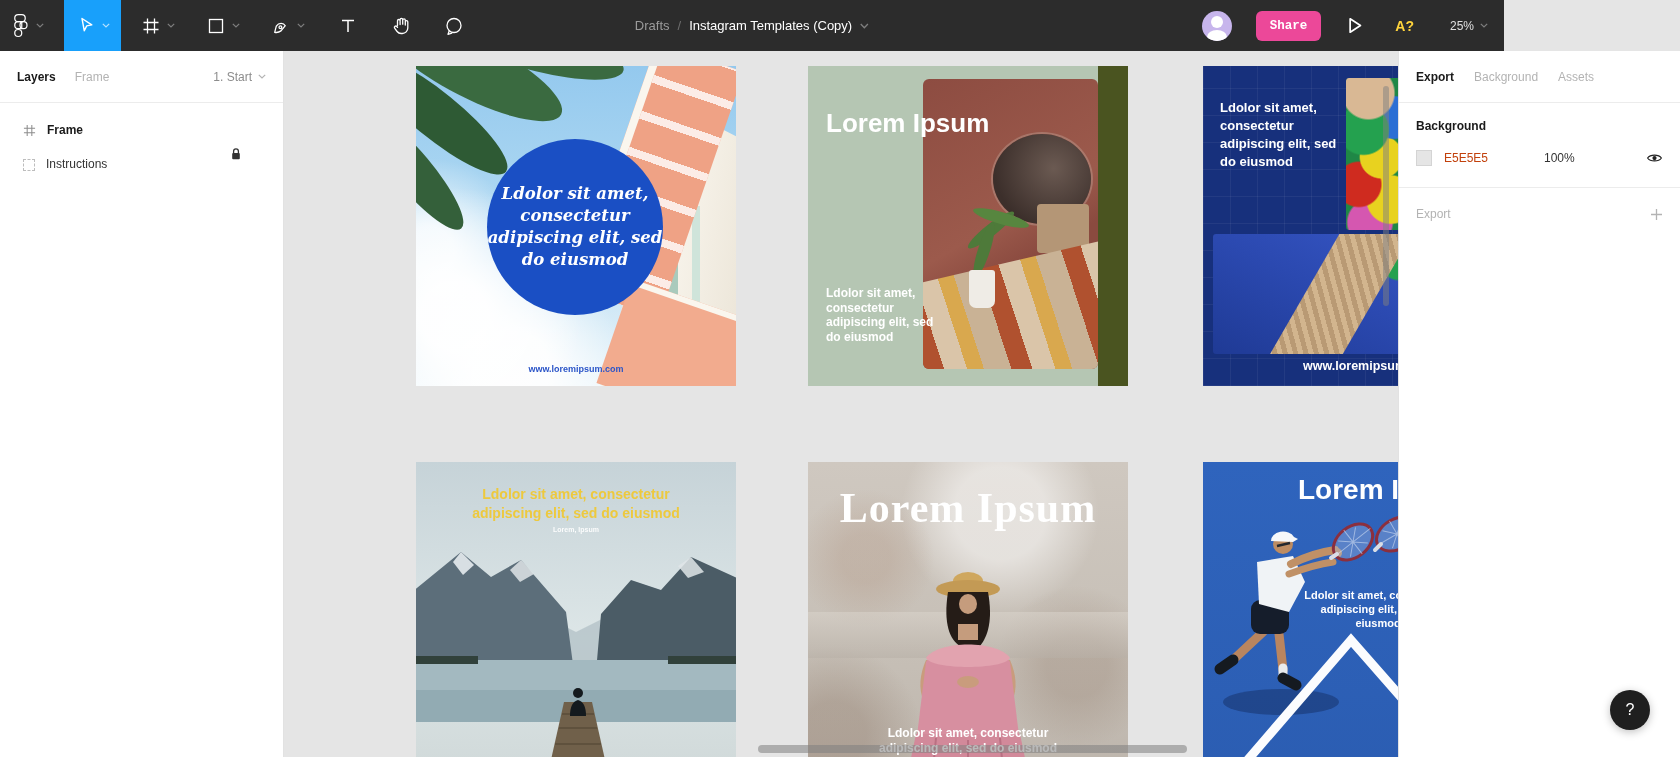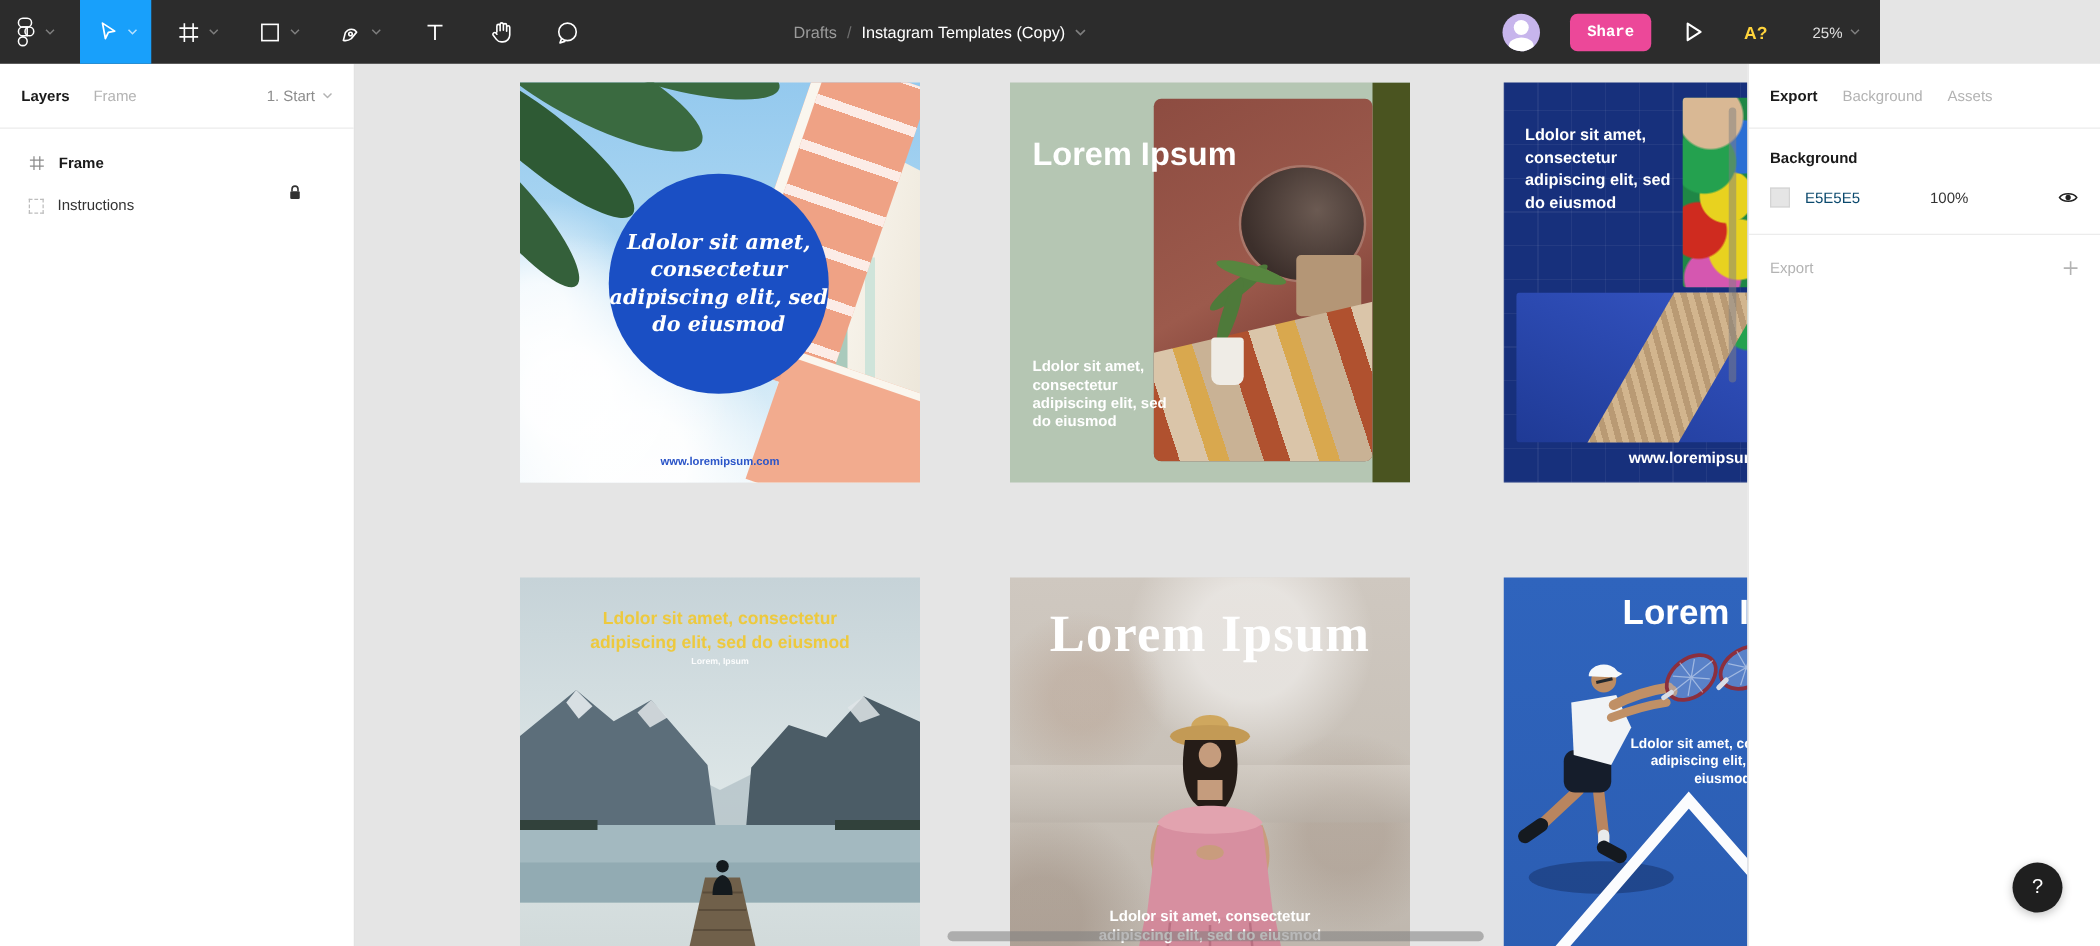--- a/index.html
+++ b/index.html
@@ -52,21 +52,21 @@
   
   #right-panel{position:absolute;left:1398px;top:51px;width:282px;height:706px;background:#fff;
     border-left:1px solid #e2e2e2;z-index:30}
   #right-panel .panel-header{gap:0}
   #right-panel .ph-tab.inactive{margin-left:20px}
   .section{padding:16px 17px 0 17px}
   .section-title{font-size:12px;font-weight:700;color:#1a1a1a}
   .section-title.muted{color:#b3b3b3;font-weight:400;cursor:pointer}
   .color-row{display:flex;align-items:center;margin-top:17px;padding-bottom:21px}
   .swatch{width:16px;height:16px;background:#e5e5e5;border:1px solid #d4d4d4;cursor:pointer}
-  .hex-val{font-size:12px;color:#0c4a6e;margin-left:12px;width:70px;cursor:text}
+  .hex-val{font-size:12px;color:#c2410c;margin-left:12px;width:70px;cursor:text}
   .opacity-val{font-size:12px;color:#333;margin-left:30px;cursor:text}
   .eye-btn{margin-left:auto;background:none;border:none;cursor:pointer;display:flex}
   .divider{height:1px;background:#ececec;margin-top:0}
   .export-row{display:flex;align-items:center;margin-top:0;padding:19px 0 0 0}
   .plus-btn{margin-left:auto;background:none;border:none;cursor:pointer;display:flex}
 
   
   #canvas{position:absolute;left:284px;top:51px;width:1114px;height:706px;background:#e5e5e5;overflow:hidden}
   .tpl{position:absolute;width:320px;height:320px;overflow:hidden;cursor:pointer}
   .prelines{white-space:pre-line}

